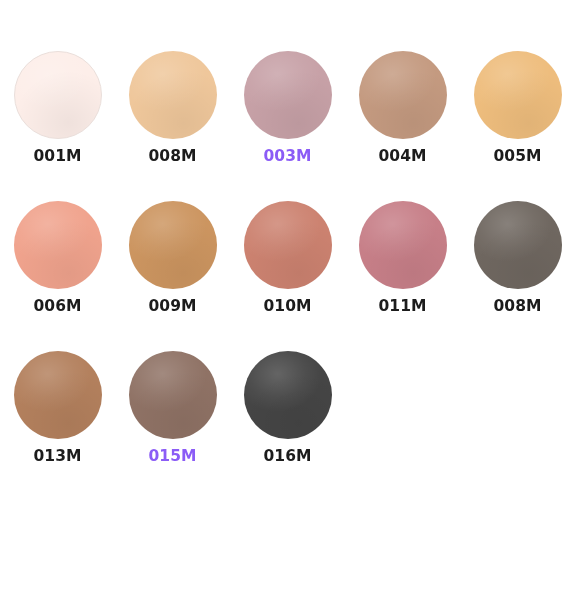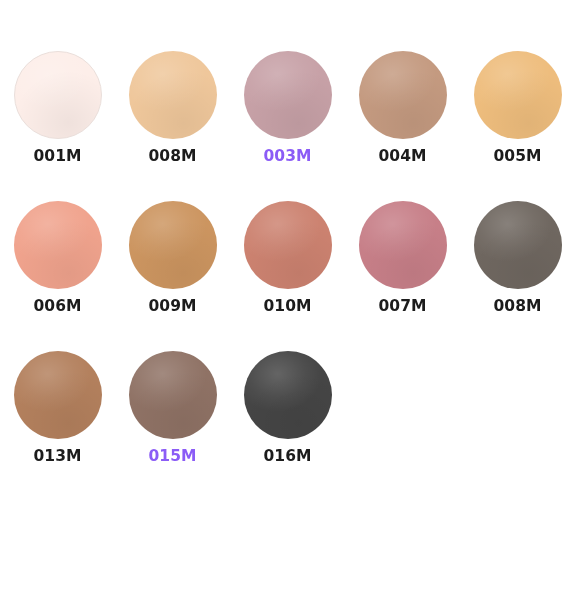--- a/index.html
+++ b/index.html
@@ -92,21 +92,21 @@
     <div class="swatch-cell">
       <div class="swatch-disc" style="width: 88px; height: 88px; background-color: rgb(204, 149, 96);"></div>
       <div class="swatch-label" style="color: rgb(28, 28, 28);">009M</div>
     </div>
     <div class="swatch-cell">
       <div class="swatch-disc" style="width: 88px; height: 88px; background-color: rgb(204, 130, 112);"></div>
       <div class="swatch-label" style="color: rgb(28, 28, 28);">010M</div>
     </div>
     <div class="swatch-cell">
       <div class="swatch-disc" style="width: 88px; height: 88px; background-color: rgb(199, 127, 136);"></div>
-      <div class="swatch-label" style="color: rgb(28, 28, 28);">007M</div>
+      <div class="swatch-label" style="color: rgb(28, 28, 28);">011M</div>
     </div>
     <div class="swatch-cell">
       <div class="swatch-disc" style="width: 88px; height: 88px; background-color: rgb(111, 103, 96);"></div>
       <div class="swatch-label" style="color: rgb(28, 28, 28);">008M</div>
     </div>
     <div class="swatch-cell">
       <div class="swatch-disc" style="width: 88px; height: 88px; background-color: rgb(179, 128, 93);"></div>
       <div class="swatch-label" style="color: rgb(28, 28, 28);">013M</div>
     </div>
     <div class="swatch-cell">

